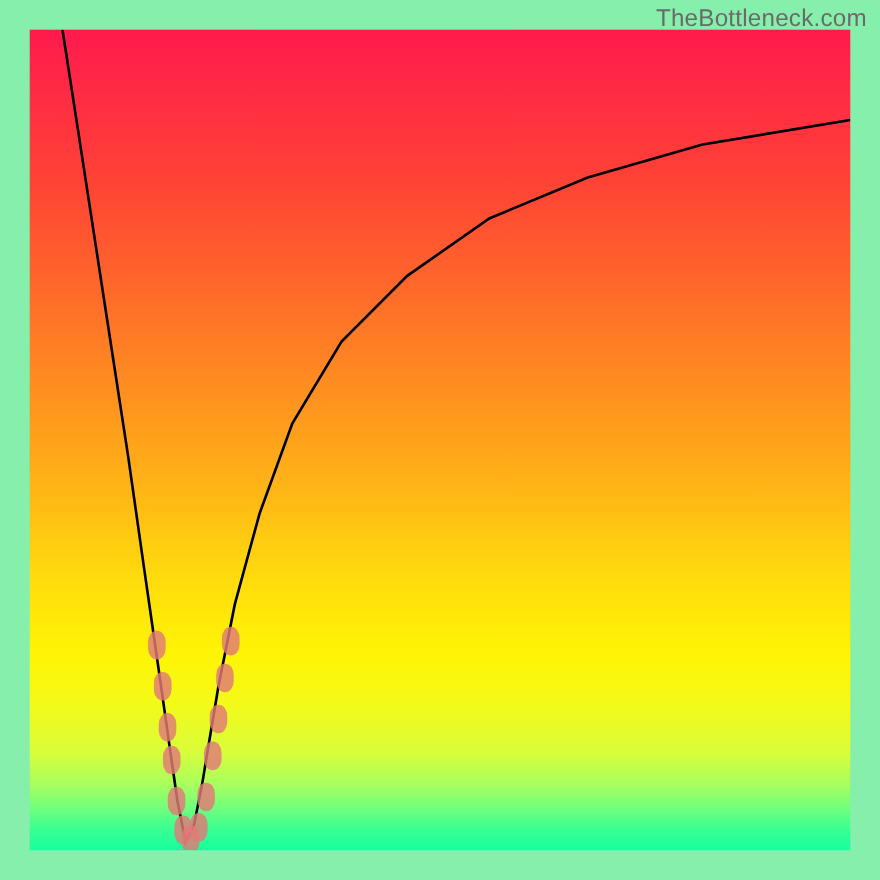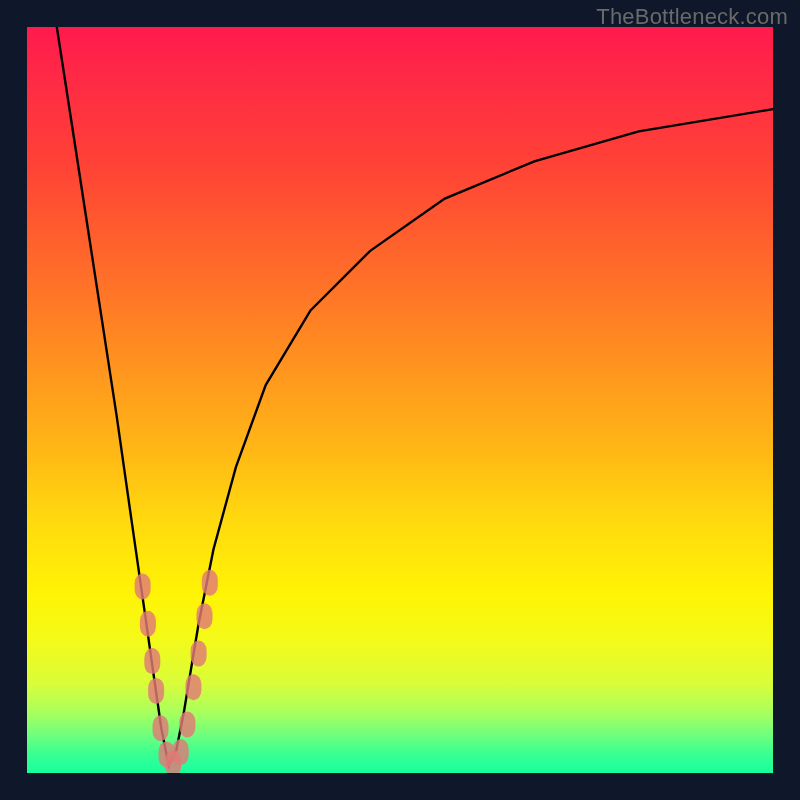--- a/index.html
+++ b/index.html
@@ -7,21 +7,21 @@
     padding: 0;
     width: 800px;
     height: 800px;
     overflow: hidden;
     background: #000;
     font-family: Arial, Helvetica, sans-serif;
   }
   .frame {
     position: absolute;
     inset: 0;
-    background: #0f172a;
+    background: #86efac;
   }
   .plot-area {
     position: absolute;
     left: 27px;
     top: 27px;
     width: 746px;
     height: 746px;
     
     background: linear-gradient(to bottom,
       #ff1a4d 0%,

